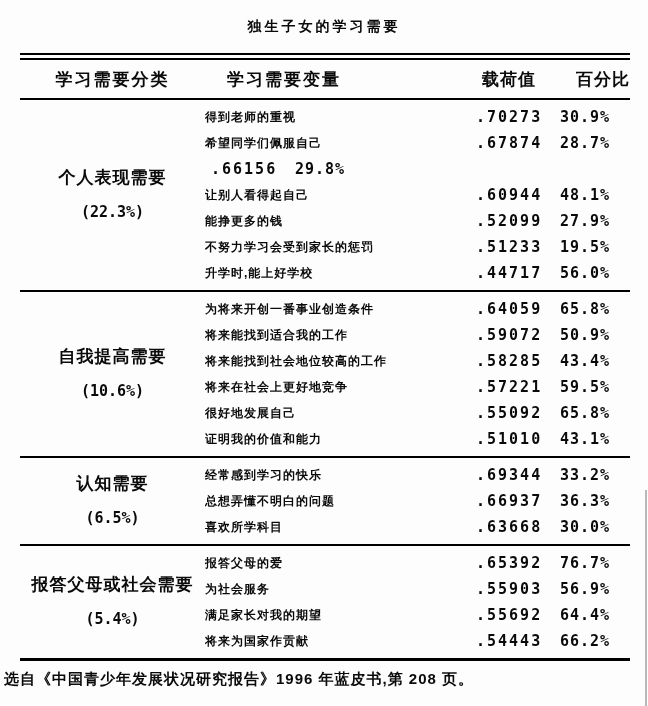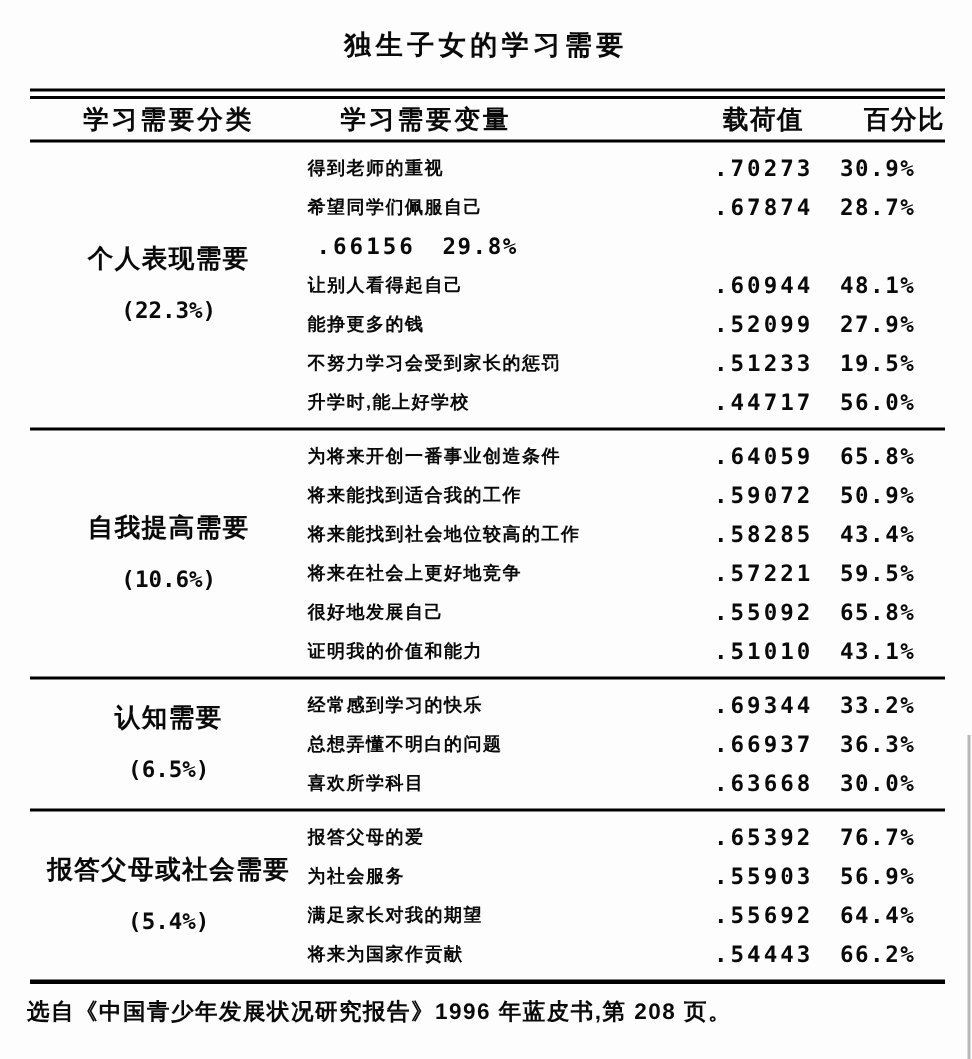--- a/index.html
+++ b/index.html
@@ -1,29 +1,29 @@
 <!DOCTYPE html>
 <html><head>
 <meta charset="utf-8">
 <style>
   * { margin: 0; padding: 0; box-sizing: border-box; }
   html, body { background: #e8e8e8; }
   body { width: 648px; height: 706px; position: relative; overflow: hidden;
          font-family: "Liberation Sans", "DejaVu Sans", sans-serif; color: #0a0a0a; }
   .page { position: absolute; inset: 0; background: #fdfdfd; }
 
-  .title { text-align: center; padding-top: 18px; font-size: 18px; font-weight: 800;
+  .title { text-align: center; padding-top: 18px; font-size: 14px; font-weight: 800;
            letter-spacing: 3px; }
 
   .tbl { margin: 17px 18px 0 20px; width: 610px; }
 
   .rule-double { height: 7px; border-top: 2px solid #000; border-bottom: 2px solid #000; }
   .rule-single { border-top: 2px solid #000; }
 
-  .hdr { display: flex; align-items: center; height: 27px; font-weight: 800; font-size: 17px; }
+  .hdr { display: flex; align-items: center; height: 38px; font-weight: 800; font-size: 17px; }
   .hdr .h-cat  { width: 185px; text-align: center; letter-spacing: 2px; }
   .hdr .h-var  { width: 265px; padding-left: 22px; letter-spacing: 2px; }
   .hdr .h-load { width: 78px;  text-align: center; letter-spacing: 1px; }
   .hdr .h-pct  { width: 82px;  text-align: right; letter-spacing: 1px; }
 
   .section { display: flex; border-bottom: 2px solid #000; padding: 4px 0; }
   .section.last { border-bottom: 3px solid #000; }
 
   .cat-cell { width: 185px; display: flex; flex-direction: column; justify-content: center;
               align-items: center; gap: 14px; font-size: 17px; font-weight: 800;
@@ -32,21 +32,21 @@
 
   .rows { flex: 1; display: flex; flex-direction: column; }
   .row { display: flex; align-items: center; height: 26px; }
   .c-var  { width: 265px; font-size: 12px; font-weight: 800; letter-spacing: 1px;
             white-space: nowrap; overflow: hidden; }
   .c-load { width: 78px; font-family: "DejaVu Sans Mono", monospace; font-size: 15px;
             font-weight: 700; letter-spacing: 2px; padding-left: 6px; }
   .c-pct  { width: 82px; font-family: "DejaVu Sans Mono", monospace; font-size: 15px;
             font-weight: 700; letter-spacing: 1px; padding-left: 12px; }
 
-  .source { margin: 9px 0 0 18px; font-size: 15px; font-weight: 700; letter-spacing: 1px; }
+  .source { margin: 9px 0 0 4px; font-size: 15px; font-weight: 700; letter-spacing: 1px; }
 
   .scan-edge { position: absolute; right: 1px; top: 490px; width: 2px; height: 216px;
                background: #9a9a9a; opacity: .7; }
 </style>
 </head>
 <body>
 
 <div class="page">
 
   <div class="title">独生子女的学习需要</div>

